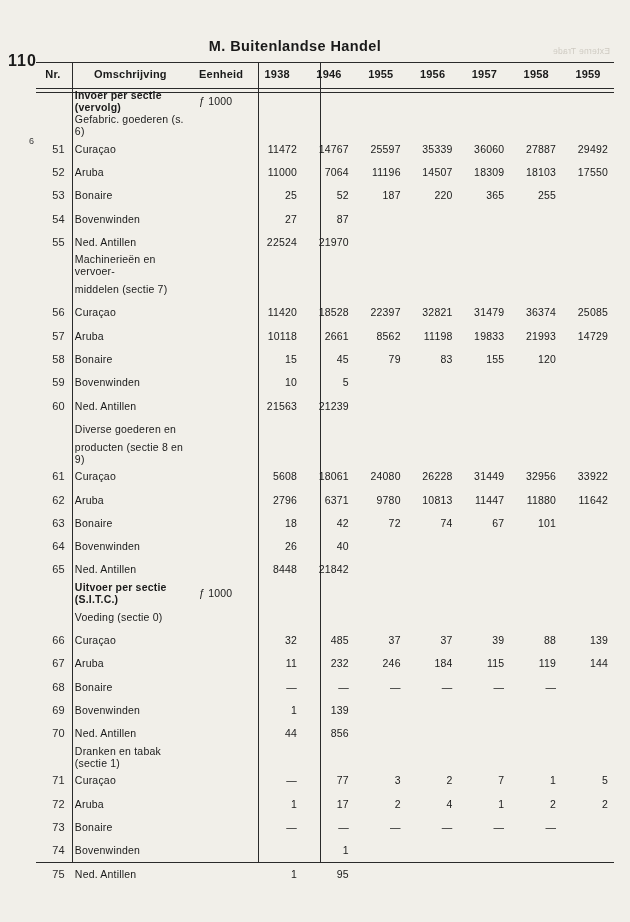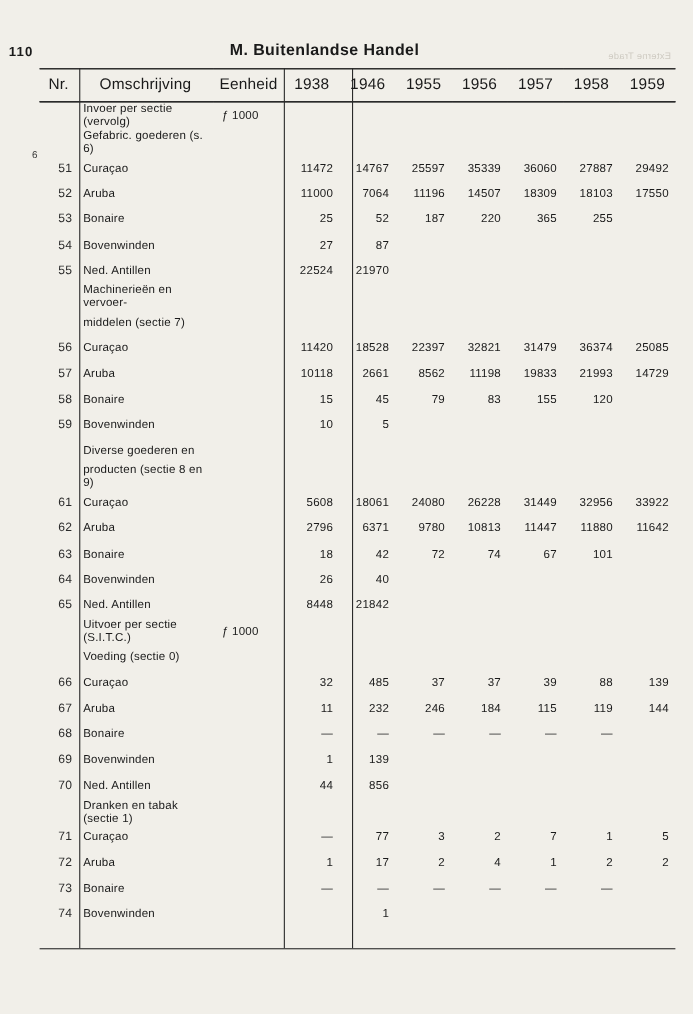--- a/index.html
+++ b/index.html
@@ -40,36 +40,36 @@
   }
   .margin-col div{height:23.3px;text-align:right;padding-right:4px;}
 
   .title{
     position:absolute;top:38px;left:0;width:590px;
     text-align:center;
     font-size:14.5px;font-weight:bold;
     letter-spacing:.4px;
   }
   .pageno{
-    position:absolute;top:40px;left:8px;
-    font-size:12px;font-weight:bold;
+    position:absolute;top:52px;left:8px;
+    font-size:16px;font-weight:bold;
     letter-spacing:1px;
   }
   .tablewrap{
     position:absolute;
     top:62px;left:36px;width:578px;height:800px;
   }
   table{
     border-collapse:collapse;
     width:578px;
     font-size:10.5px;
   }
   thead th{
-    font-weight:normal;
-    font-size:14px;
+    font-weight:bold;
+    font-size:11px;
     padding:5px 4px 8px 4px;
     border-bottom:1.6px solid #2a2a2a;
     border-top:1.6px solid #2a2a2a;
     text-align:center;
     letter-spacing:.2px;
   }
   th.c-nr{width:34px;border-left:none;}
   th.c-desc{width:152px;text-align:center;}
   th.c-unit{width:60px;}
   th.c-year{width:54px;}
@@ -77,21 +77,21 @@
     height:23.3px;
     padding:0 5px;
     font-size:10.5px;
     vertical-align:middle;
     letter-spacing:.2px;
   }
   td.nr{text-align:right;width:34px;font-size:11px;color:#2a2a2a;}
   td.desc{text-align:left;}
   td.unit{text-align:left;padding-left:8px;}
   td.num{text-align:right;padding-right:6px;}
-  .bold{font-weight:normal;}
+  .bold{font-weight:bold;}
   
   .vline{position:absolute;top:62px;width:0;border-left:1.3px solid #2a2a2a;}
   .vline.v1{left:72px;height:800px;}   
   .vline.v2{left:258px;height:800px;}  
   .vline.v3{left:320px;height:800px;}  
   .hline{position:absolute;left:36px;width:578px;border-top:1.6px solid #2a2a2a;}
   .hline.top{top:62px;}
   .hline.headbot{top:92px;}
   .hline.bottom{top:862px;}
 </style>
@@ -315,20 +315,32 @@
             <td class="unit"></td>
             <td class="num">10</td>
             <td class="num">5</td>
             <td class="num"></td>
             <td class="num"></td>
             <td class="num"></td>
             <td class="num"></td>
             <td class="num"></td>
           </tr>
           <tr>
+            <td class="nr">60</td>
+            <td class="desc">Ned. Antillen</td>
+            <td class="unit"></td>
+            <td class="num">21563</td>
+            <td class="num">21239</td>
+            <td class="num"></td>
+            <td class="num"></td>
+            <td class="num"></td>
+            <td class="num"></td>
+            <td class="num"></td>
+          </tr>
+          <tr>
             <td class="nr"></td>
             <td class="desc">Diverse goederen en</td>
             <td class="unit"></td>
             <td class="num"></td>
             <td class="num"></td>
             <td class="num"></td>
             <td class="num"></td>
             <td class="num"></td>
             <td class="num"></td>
             <td class="num"></td>
@@ -542,16 +554,28 @@
             <td class="desc">Bovenwinden</td>
             <td class="unit"></td>
             <td class="num"></td>
             <td class="num">1</td>
             <td class="num"></td>
             <td class="num"></td>
             <td class="num"></td>
             <td class="num"></td>
             <td class="num"></td>
           </tr>
+          <tr>
+            <td class="nr">75</td>
+            <td class="desc">Ned. Antillen</td>
+            <td class="unit"></td>
+            <td class="num">1</td>
+            <td class="num">95</td>
+            <td class="num"></td>
+            <td class="num"></td>
+            <td class="num"></td>
+            <td class="num"></td>
+            <td class="num"></td>
+          </tr>
         </tbody>
     </table>
   </div>
 </div>
 
 </body></html>

